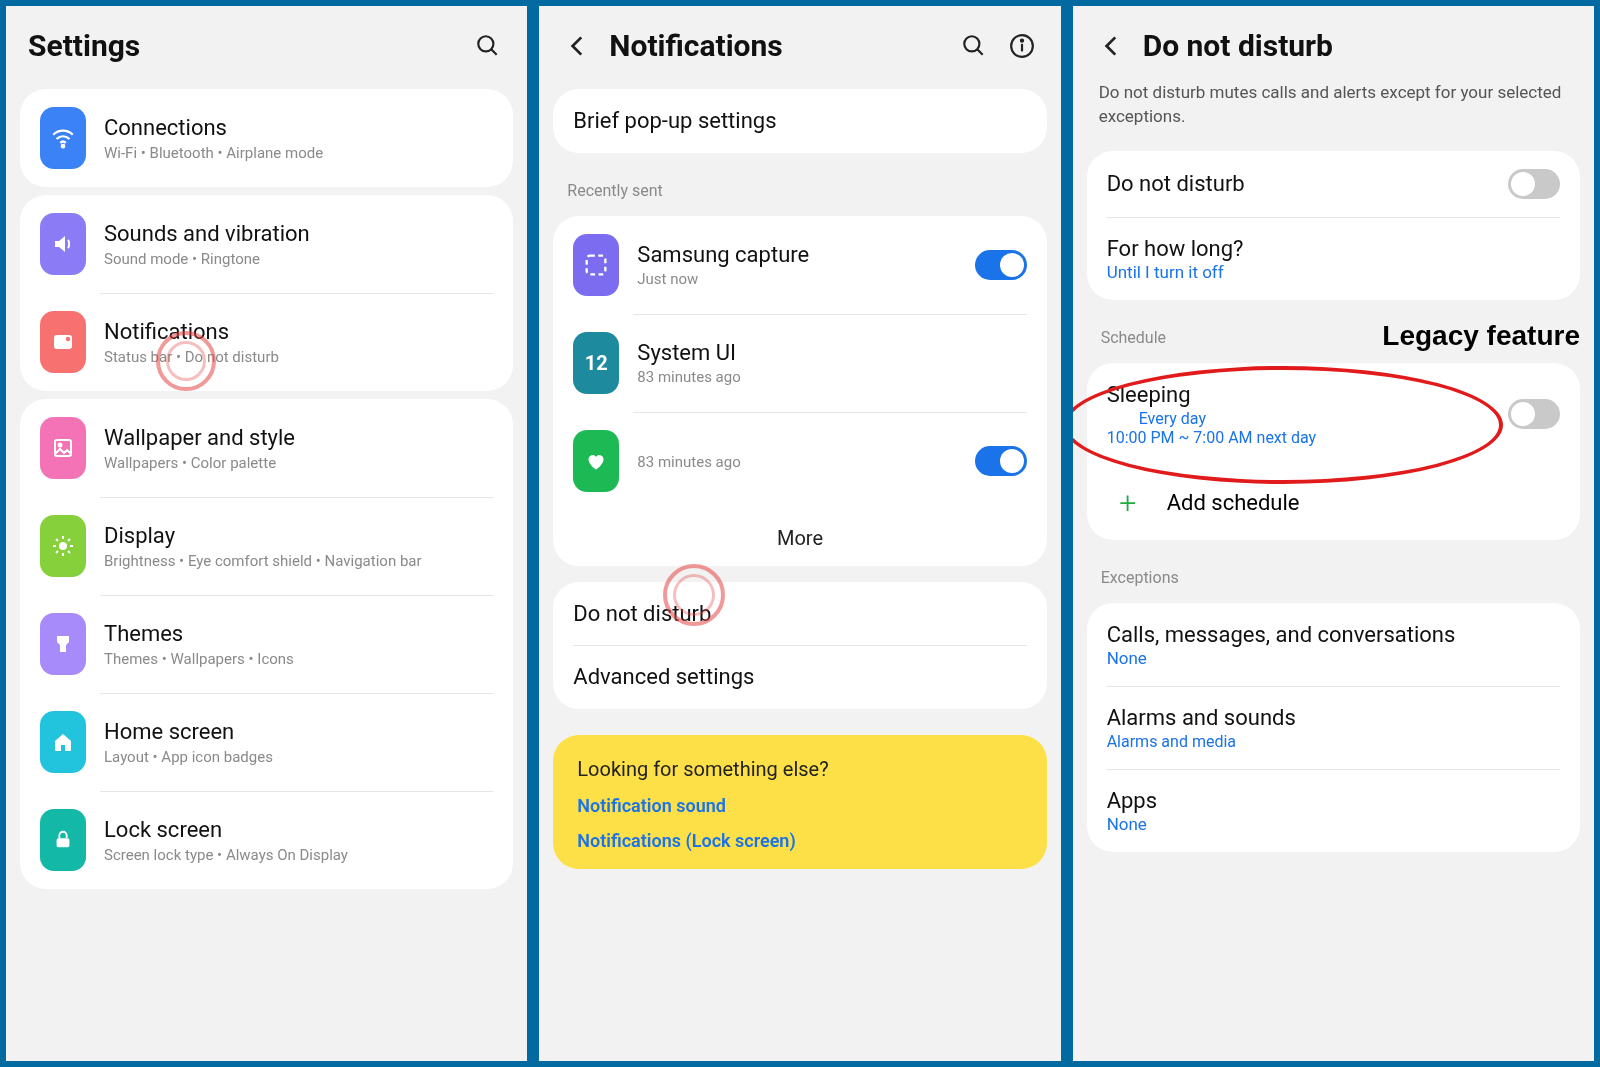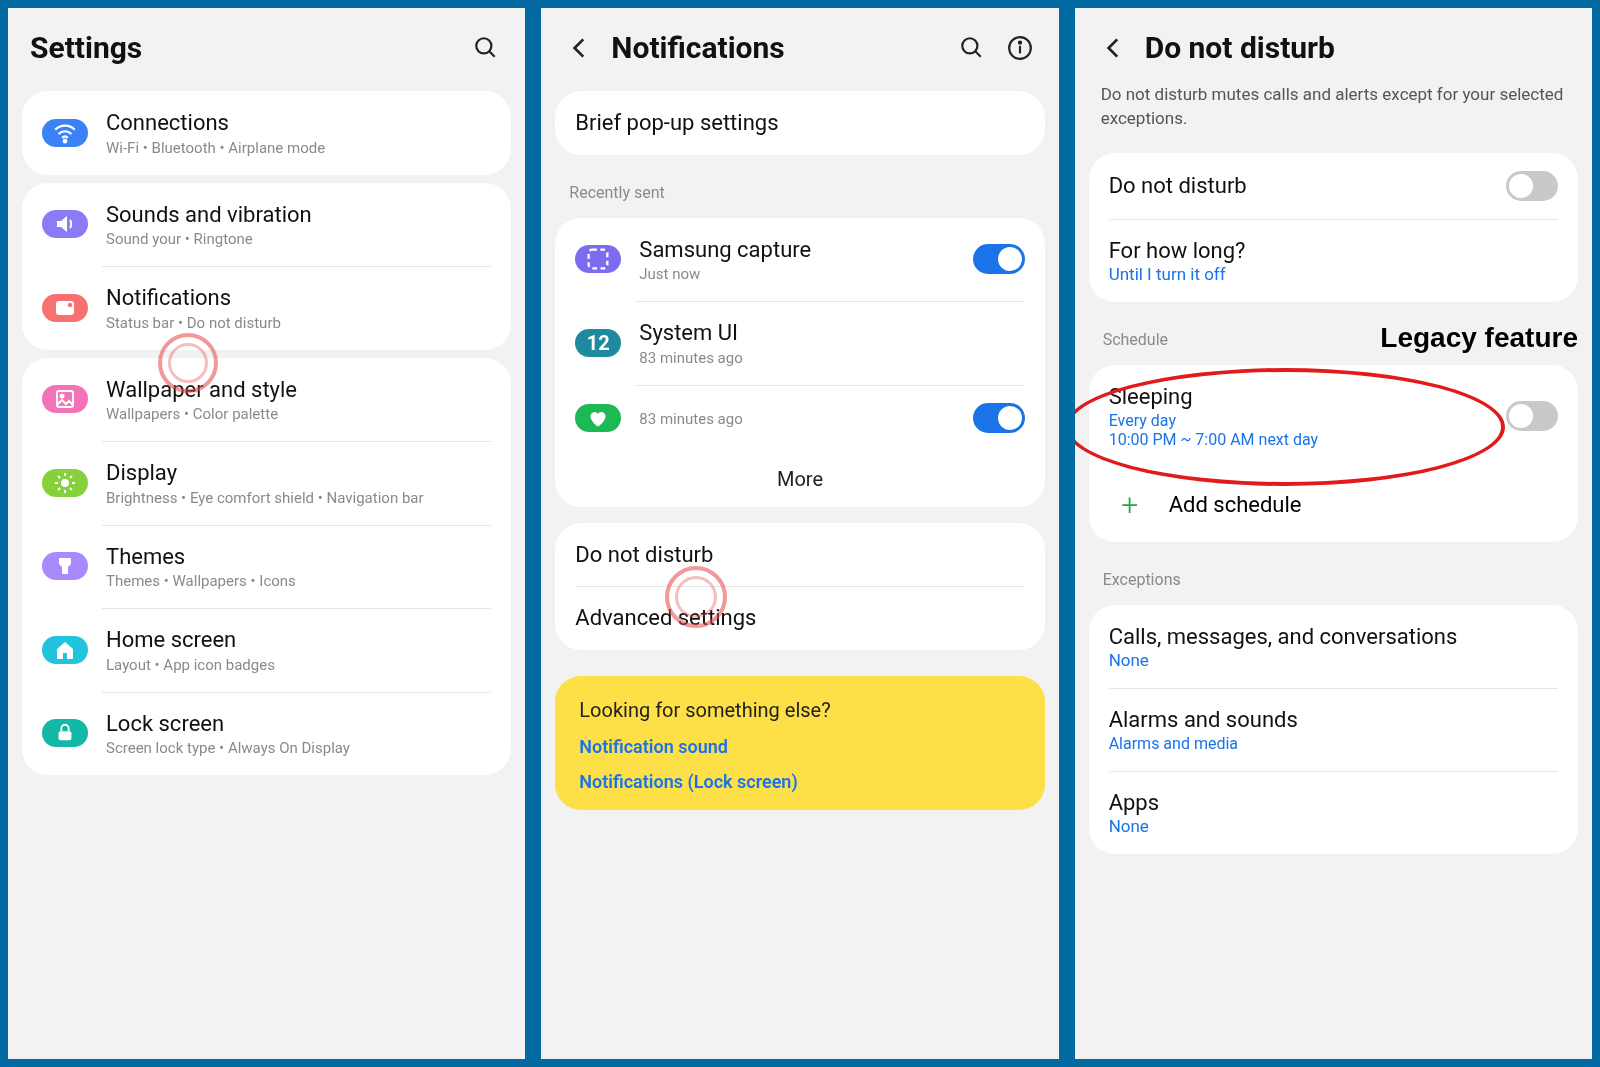--- a/index.html
+++ b/index.html
@@ -7,21 +7,21 @@
   body {
     font-family: -apple-system, "Segoe UI", Roboto, Arial, sans-serif;
     background: #000;
     width: 1600px;
     height: 1067px;
     display: flex;
   }
   .panel {
     flex: 1 1 0;
     background: #f2f2f2;
-    border: 8px solid #0369a1;
+    border: 6px solid #0369a1;
     overflow: hidden;
     position: relative;
     display: flex;
     flex-direction: column;
   }
   .header {
     display: flex;
     align-items: center;
     padding: 22px 22px 18px 22px;
     gap: 14px;
@@ -51,21 +51,21 @@
     content:"";
     position:absolute;
     left: 80px; right: 20px; top:0;
     height:1px;
     background: #e6e6e6;
   }
   .row.noicon + .row.noicon::before,
   .row.noicon::before { left: 20px; }
 
   .icon-badge {
-    width: 46px; height: 28px;
+    width: 46px; height: 62px;
     border-radius: 14px;
     display:flex; align-items:center; justify-content:center;
     flex-shrink:0;
   }
   .row .texts { flex:1; min-width:0; }
   .row .label { font-size: 22px; color:#111; line-height:1.25;}
   .row .sub   { font-size: 15px; color:#8a8a8a; margin-top:2px;}
   .link       { color:#1a73e8; font-size:17px;}
   .section-header { font-size:16px; color:#8a8a8a; padding: 20px 28px 8px 28px;}
   
@@ -167,21 +167,21 @@
       <div class="card">
         <div class="row">
           <div class="icon-badge" style="background:#8b7cf6">
             <svg width="24" height="24" viewBox="0 0 24 24" fill="#fff">
               <path d="M4 9v6h4l6 5V4L8 9H4z"></path>
               <path d="M17 8c1.5 1.5 1.5 6.5 0 8" stroke="#fff" fill="none" stroke-width="2"></path>
             </svg>
           </div>
           <div class="texts">
             <div class="label">Sounds and vibration</div>
-            <div class="sub">Sound your  •  Ringtone</div>
+            <div class="sub">Sound mode  •  Ringtone</div>
           </div>
         </div>
         <div class="row">
           <div class="icon-badge" style="background:#f87171">
             <svg width="24" height="24" viewBox="0 0 24 24" fill="#fff">
               <rect x="3" y="5" width="18" height="14" rx="3"></rect>
               <circle cx="17" cy="9" r="2.2" fill="#f87171"></circle>
             </svg>
           </div>
           <div class="texts">
@@ -382,21 +382,21 @@
       </div>
     </div>
   </div>
 
   <div class="section-header">Schedule</div>
 
   <div class="card">
     <div class="row noicon">
       <div class="texts">
         <div class="label">Sleeping</div>
-        <div class="link" style="font-size:16px;">Every day</div>
+        <div class="link" style="font-size:16px;margin-left:32px;">Every day</div>
         <div class="link" style="font-size:16px;">10:00 PM ~ 7:00 AM next day</div>
       </div>
       <div class="toggle off"></div>
     </div>
     <div class="add-row">
       <div class="plus">+</div>
       <div class="lbl">Add schedule</div>
     </div>
   </div>
 

